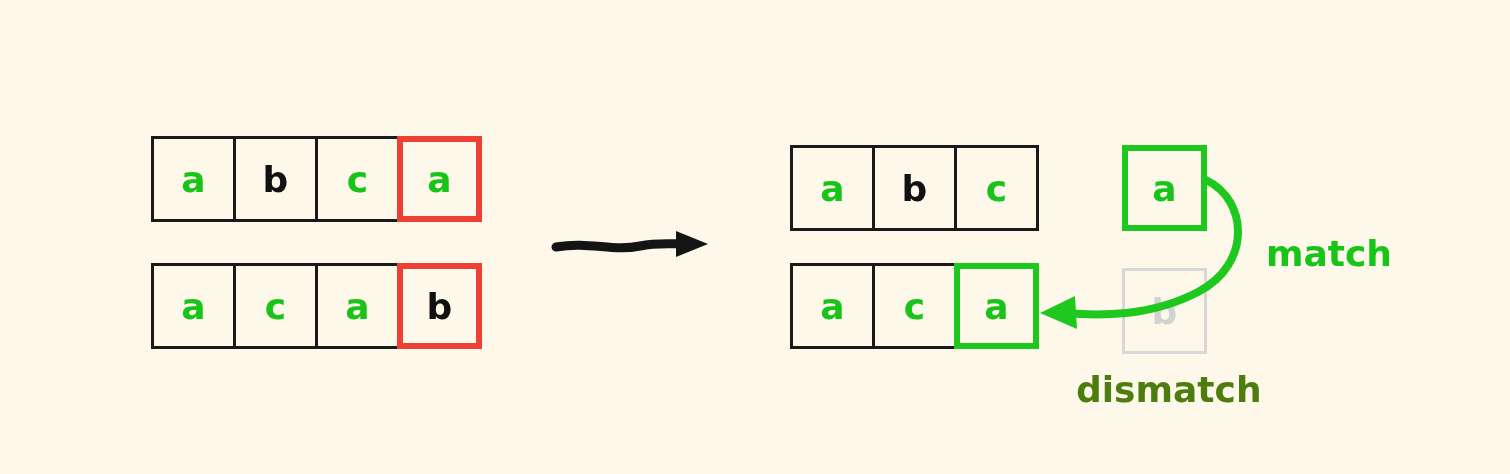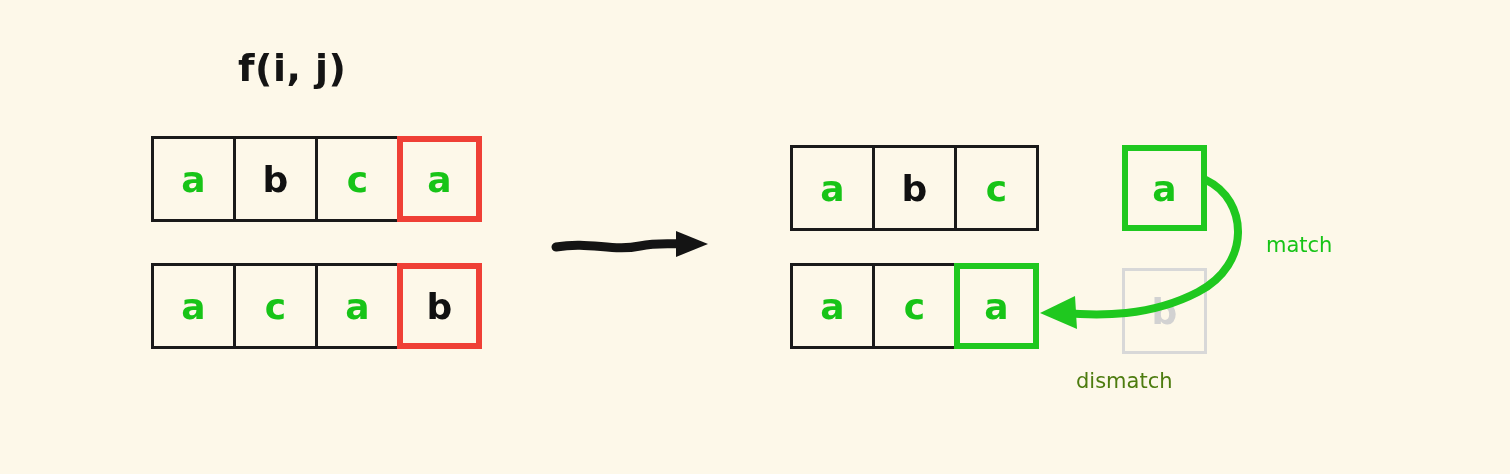--- a/index.html
+++ b/index.html
@@ -90,42 +90,41 @@
     top: 0;
     width: 1510px;
     height: 474px;
     pointer-events: none;
     z-index: 6;
   }
 
   
   .anno {
     position: absolute;
-    font-size: 21px;
-    font-weight: 400;
+    font-size: 36px;
+    font-weight: 700;
     white-space: nowrap;
     font-family: "DejaVu Sans", sans-serif;
   }
   #match-label {
     left: 1266px;
     top: 233px;
     color: #17C417;
   }
   #dismatch-label {
     left: 1076px;
     top: 369px;
     color: #4d7c0f;
   }
 </style>
 </head>
 <body>
 
 <div id="stage">
 
-  <div class="fn-label">f(i, j)</div>
 
   <div class="row" id="left-row-1">
     <div class="cell plain">
       <span class="g">a</span>
     </div>
     <div class="cell plain">
       <span class="k">b</span>
     </div>
     <div class="cell plain">
       <span class="g">c</span>

